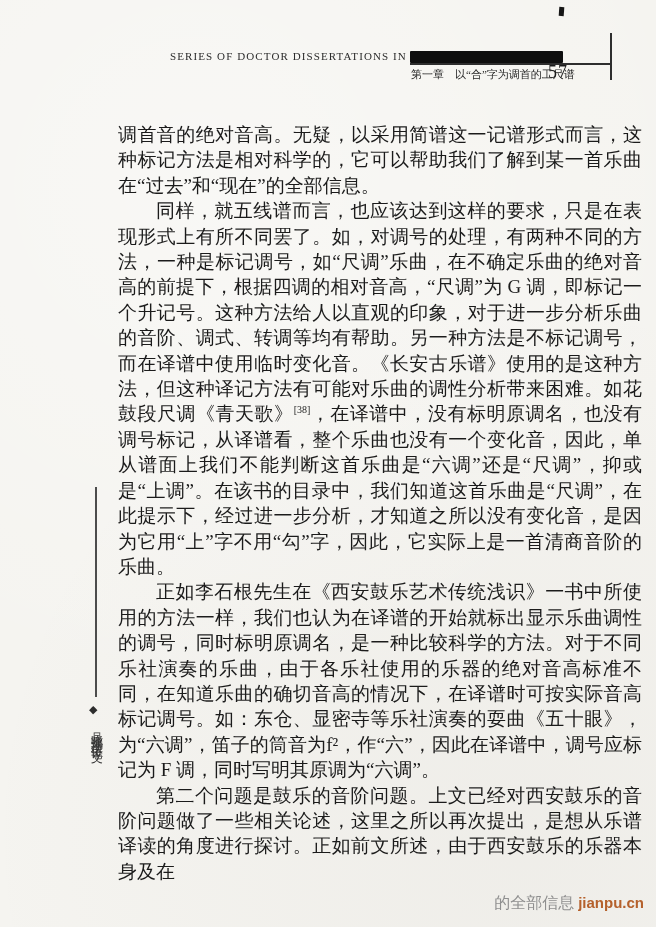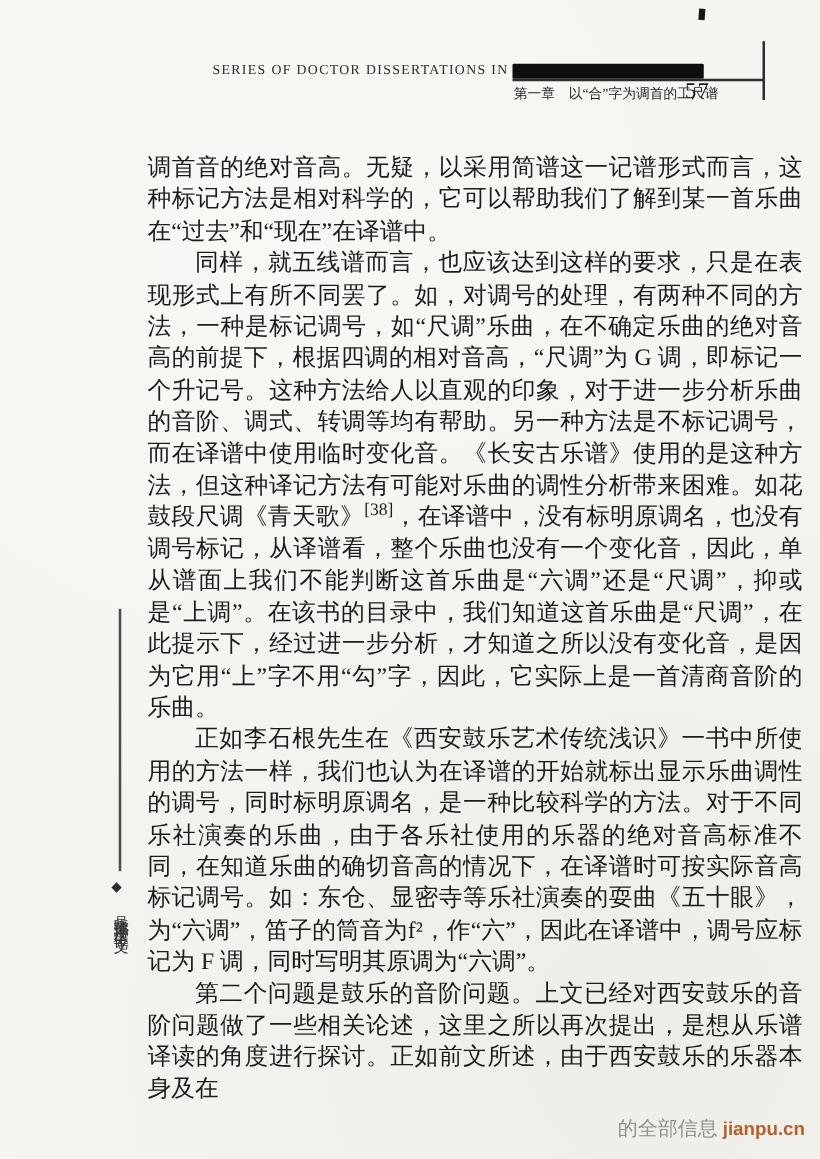--- a/index.html
+++ b/index.html
@@ -46,21 +46,21 @@
   }
   
   .body-text{
     position:absolute;left:118px;top:122px;width:524px;
     font-size:19px;line-height:25.4px;color:#1b1b1b;
     text-align:justify;text-align-last:left;
   }
   .body-text p{margin:0;padding:0;}
   .body-text p.indent{text-indent:2em;}
   sup.cite{
-    font-size:14px;vertical-align:super;line-height:0;letter-spacing:0;
+    font-size:10px;vertical-align:super;line-height:0;letter-spacing:0;
   }
   
   .side-vrule{
     position:absolute;left:95px;top:487px;width:2px;height:210px;
     background:#4c4c4c;
   }
   .side-diamond{
     position:absolute;left:89px;top:703px;
     font-size:11px;color:#2d2d2d;
     font-family:"DejaVu Sans",sans-serif;
@@ -88,21 +88,21 @@
 
   <div class="series-title">SERIES OF DOCTOR DISSERTATIONS IN MUSIC</div>
   <div class="header-bar"></div>
   <div class="header-rule"></div>
   <div class="header-vrule"></div>
   <div class="artifact-dash"></div>
   <div class="chapter-line">第一章　以“合”字为调首的工尺谱</div>
   <div class="page-number">57</div>
 
   <div class="body-text">
-    <p>调首音的绝对音高。无疑，以采用简谱这一记谱形式而言，这种标记方法是相对科学的，它可以帮助我们了解到某一首乐曲在“过去”和“现在”在译谱中。</p>
+    <p>调首音的绝对音高。无疑，以采用简谱这一记谱形式而言，这种标记方法是相对科学的，它可以帮助我们了解到某一首乐曲在“过去”和“现在”的全部信息。</p>
     <p class="indent"><span>同样，就五线谱而言，也应该达到这样的要求，只是在表现形式上有所不同罢了。如，对调号的处理，有两种不同的方法，一种是标记调号，如“尺调”乐曲，在不确定乐曲的绝对音高的前提下，根据四调的相对音高，“尺调”为 G 调，即标记一个升记号。这种方法给人以直观的印象，对于进一步分析乐曲的音阶、调式、转调等均有帮助。另一种方法是不标记调号，而在译谱中使用临时变化音。《长安古乐谱》使用的是这种方法，但这种译记方法有可能对乐曲的调性分析带来困难。如花鼓段尺调《青天歌》</span><sup class="cite">[38]</sup><span>，在译谱中，没有标明原调名，也没有调号标记，从译谱看，整个乐曲也没有一个变化音，因此，单从谱面上我们不能判断这首乐曲是“六调”还是“尺调”，抑或是“上调”。在该书的目录中，我们知道这首乐曲是“尺调”，在此提示下，经过进一步分析，才知道之所以没有变化音，是因为它用“上”字不用“勾”字，因此，它实际上是一首清商音阶的乐曲。</span></p>
     <p class="indent">正如李石根先生在《西安鼓乐艺术传统浅识》一书中所使用的方法一样，我们也认为在译谱的开始就标出显示乐曲调性的调号，同时标明原调名，是一种比较科学的方法。对于不同乐社演奏的乐曲，由于各乐社使用的乐器的绝对音高标准不同，在知道乐曲的确切音高的情况下，在译谱时可按实际音高标记调号。如：东仓、显密寺等乐社演奏的耍曲《五十眼》，为“六调”，笛子的筒音为f²，作“六”，因此在译谱中，调号应标记为 F 调，同时写明其原调为“六调”。</p>
     <p class="indent">第二个问题是鼓乐的音阶问题。上文已经对西安鼓乐的音阶问题做了一些相关论述，这里之所以再次提出，是想从乐谱译读的角度进行探讨。正如前文所述，由于西安鼓乐的乐器本身及在</p>
   </div>
 
   <div class="side-vrule"></div>
   <div class="side-diamond">◆</div>
   <div class="side-text">吴晓萍博士学位论文</div>
 
   <div class="watermark">

